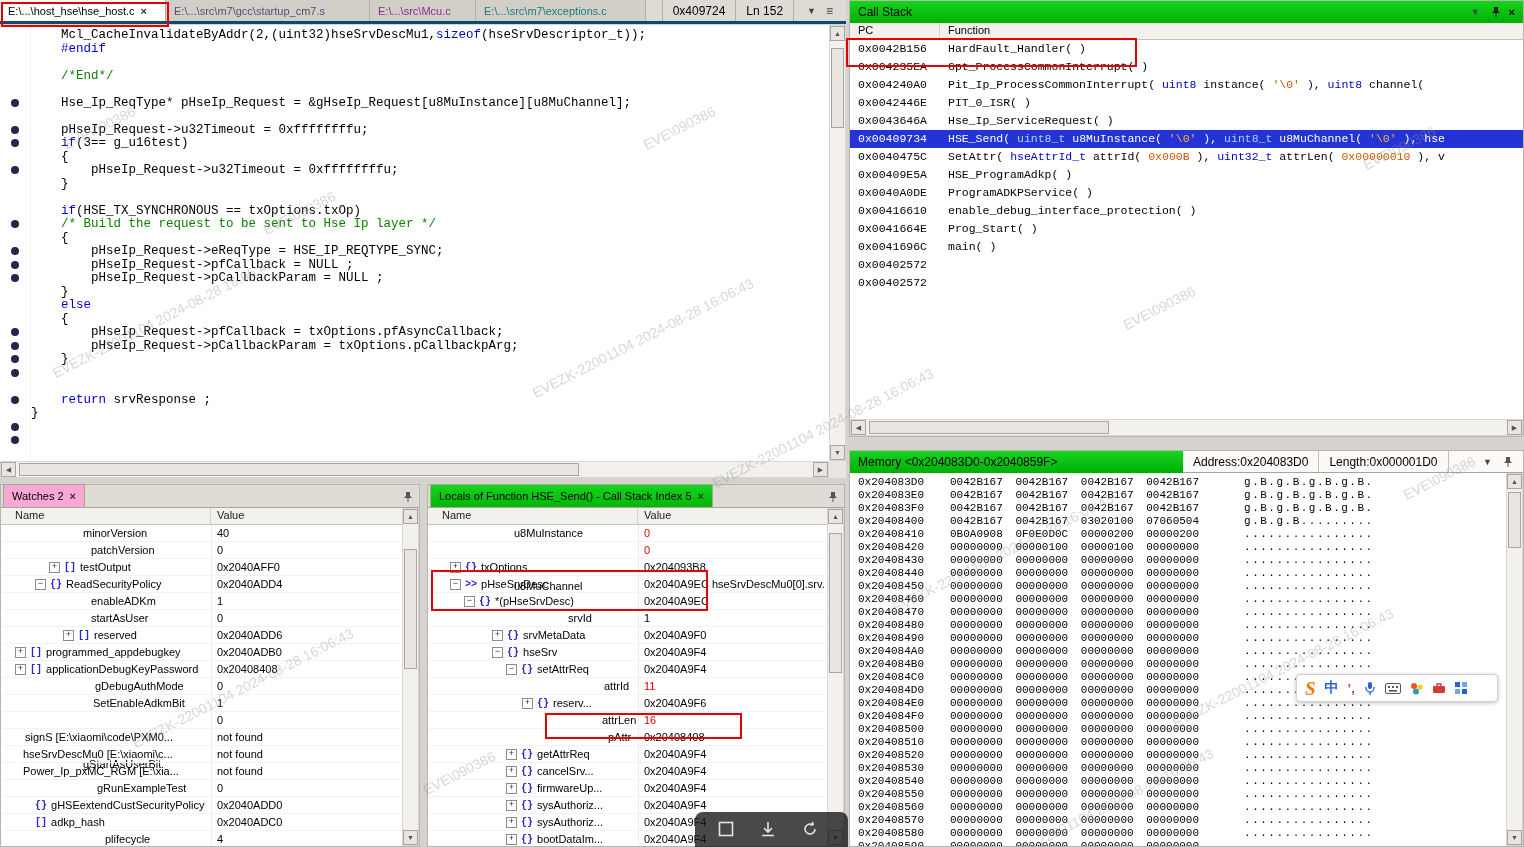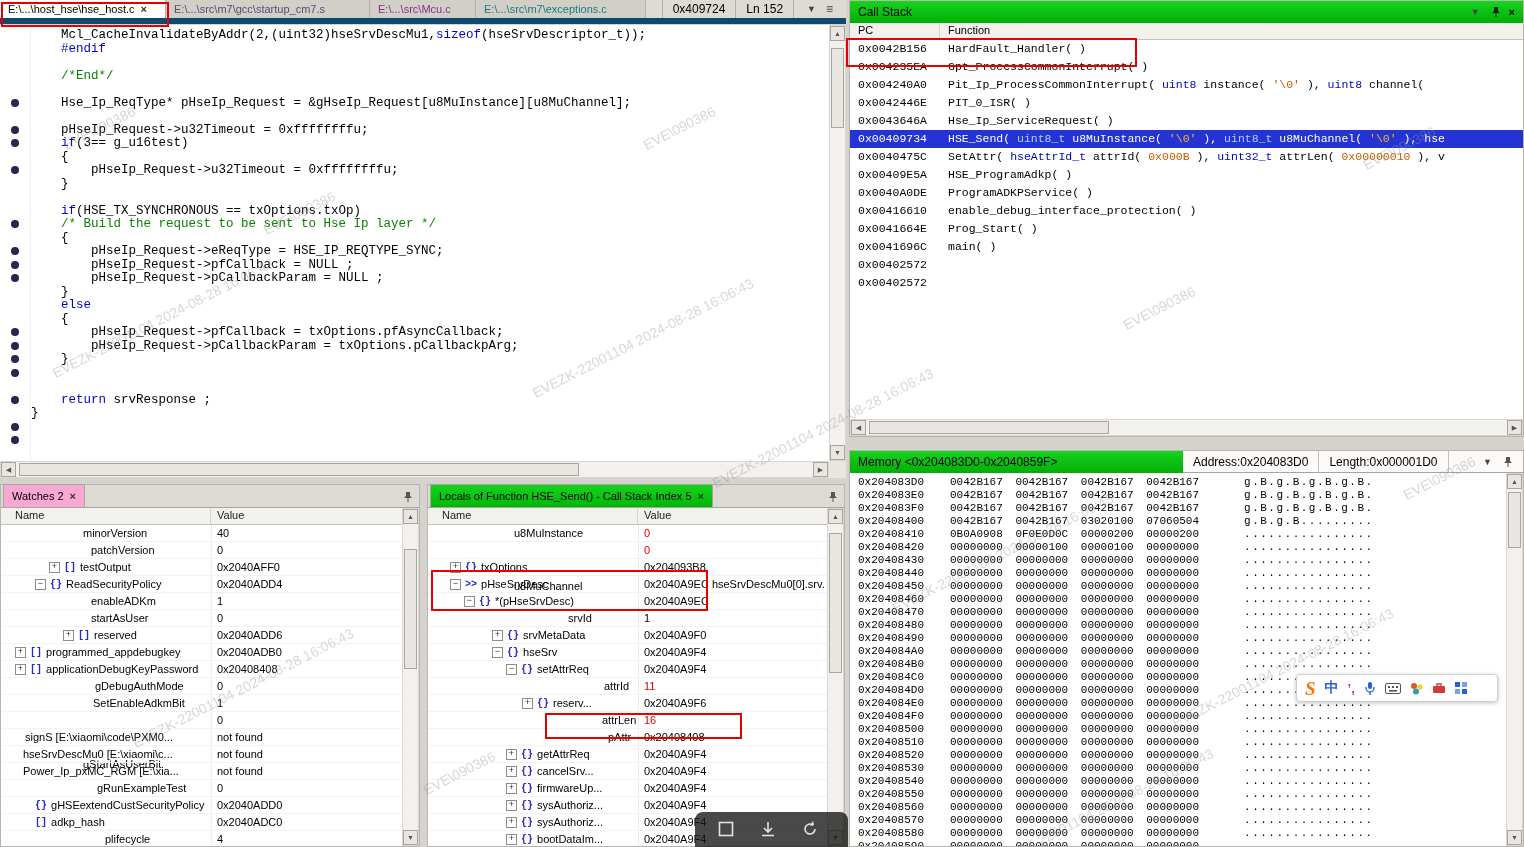--- a/index.html
+++ b/index.html
@@ -1,18 +1,18 @@
 <!DOCTYPE html>
 <html><head>
 <meta charset="utf-8">
 <style>
   html,body{margin:0;padding:0}
   .screen{position:relative;width:1524px;height:847px;background:#D6D3CE;font-family:"Liberation Sans",sans-serif;overflow:hidden;color:#000}
   
-  .tabbar{position:absolute;left:0;top:0;width:846px;height:24px;background:#DEDAD4;border-bottom:6px solid #0c4a6e;display:flex;align-items:stretch;box-sizing:border-box}
+  .tabbar{position:absolute;left:0;top:0;width:846px;height:24px;background:#DEDAD4;border-bottom:3px solid #0c4a6e;display:flex;align-items:stretch;box-sizing:border-box}
   .ftab{flex:none;display:flex;align-items:center;padding:0 8px;font-size:11px;border-right:1px solid #B4B0AA;background:#D2CEC8;white-space:nowrap;overflow:hidden;box-sizing:border-box}
   .ftab.active{background:#FFFFFF}
   .tab-close{font-size:11px;font-weight:bold;color:#303030;margin-left:6px;cursor:default}
   .tabstatus{margin-left:auto;display:flex;align-items:center;font-size:12px}
   .stseg{padding:0 10px;height:100%;display:flex;align-items:center;border-left:1px solid #B4B0AA}
   .sticon{font-size:9px;color:#444;padding:0 3px}
   
   .editor{position:absolute;left:0;top:25px;width:846px;height:436px;background:#FFF;overflow:hidden}
   .gutter{position:absolute;left:0;top:0;width:30px;height:100%;background:#FFF;border-right:1px solid #F0F0F0}
   .bpdot{position:absolute;left:11px;width:8px;height:8px;border-radius:50%;background:#26264F}

